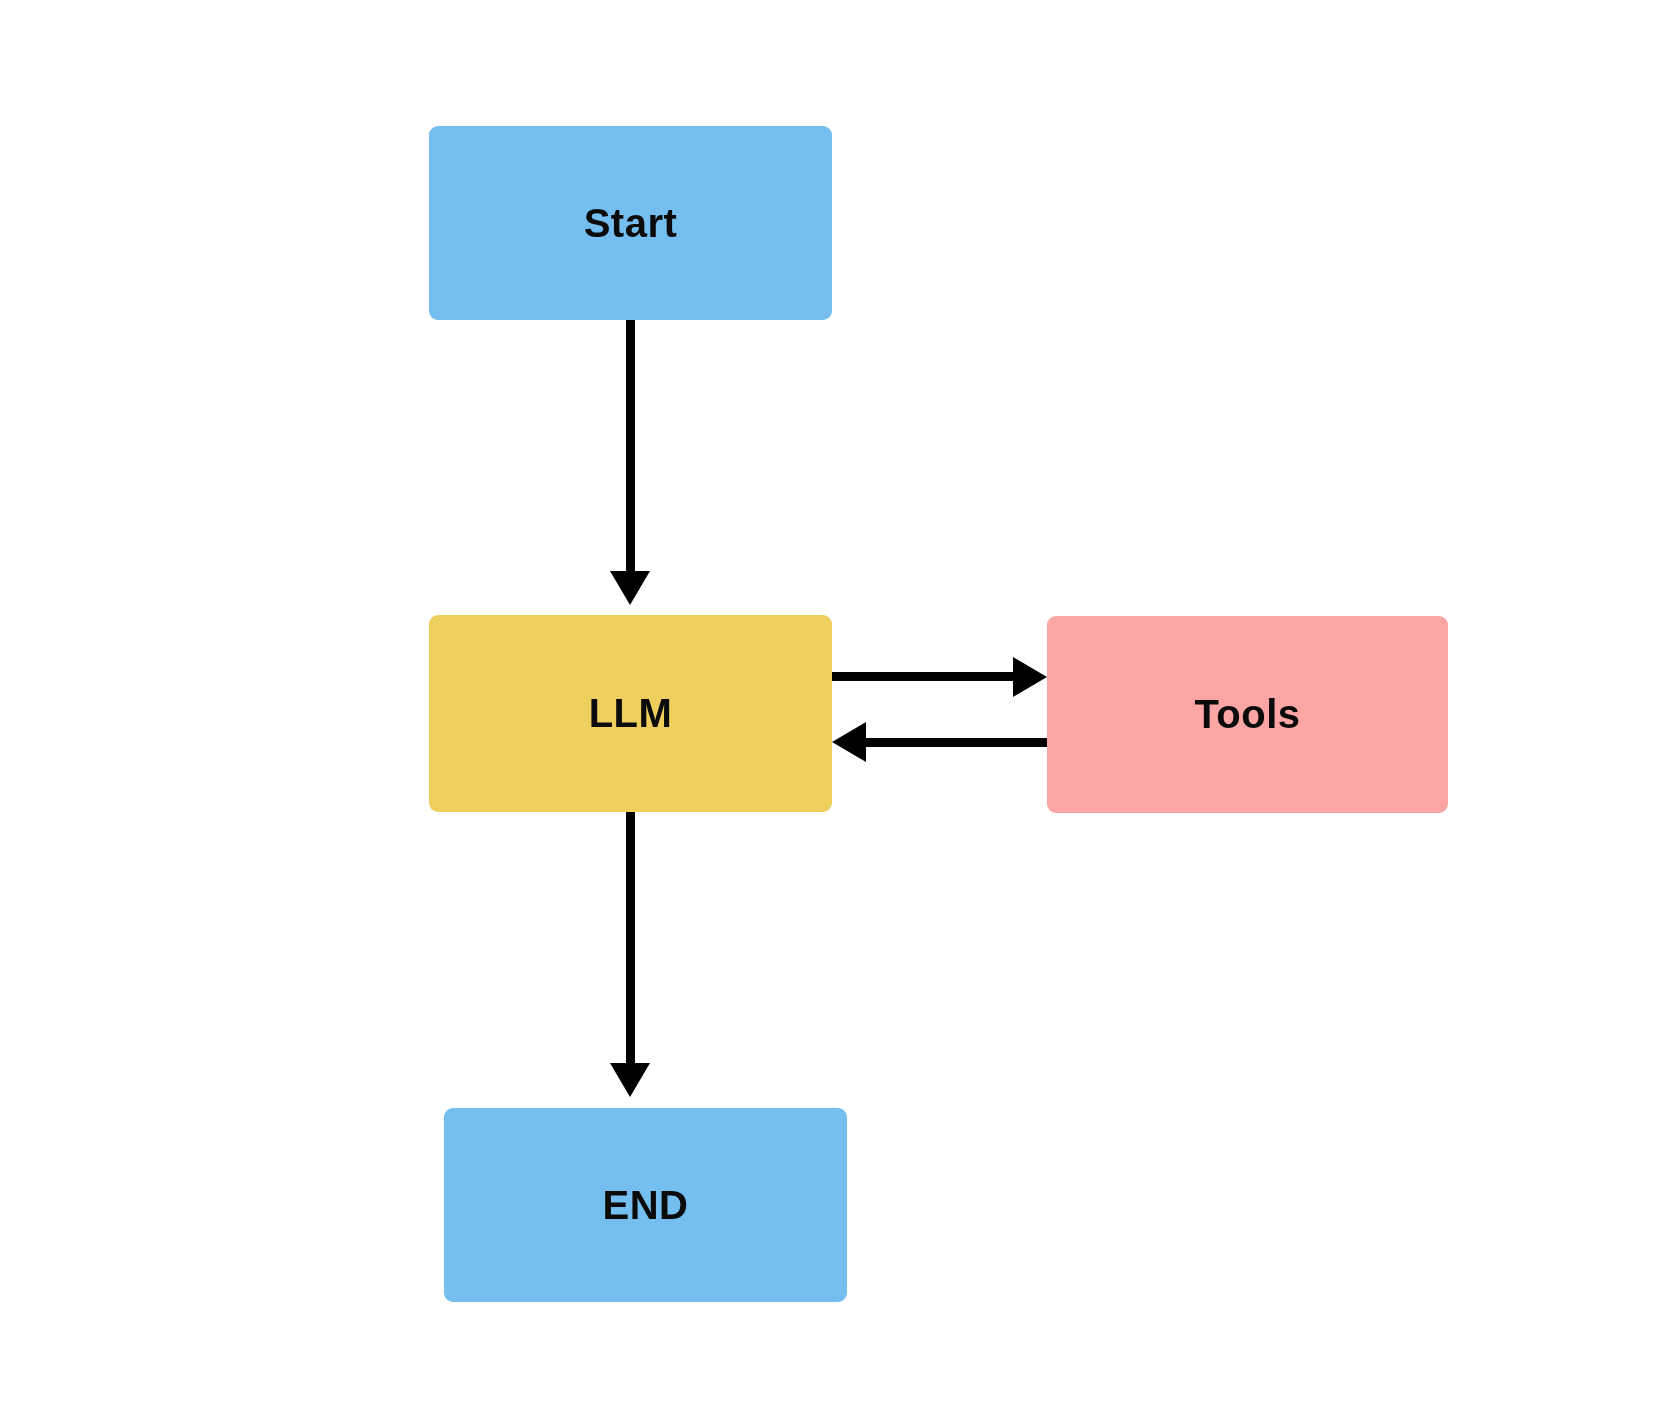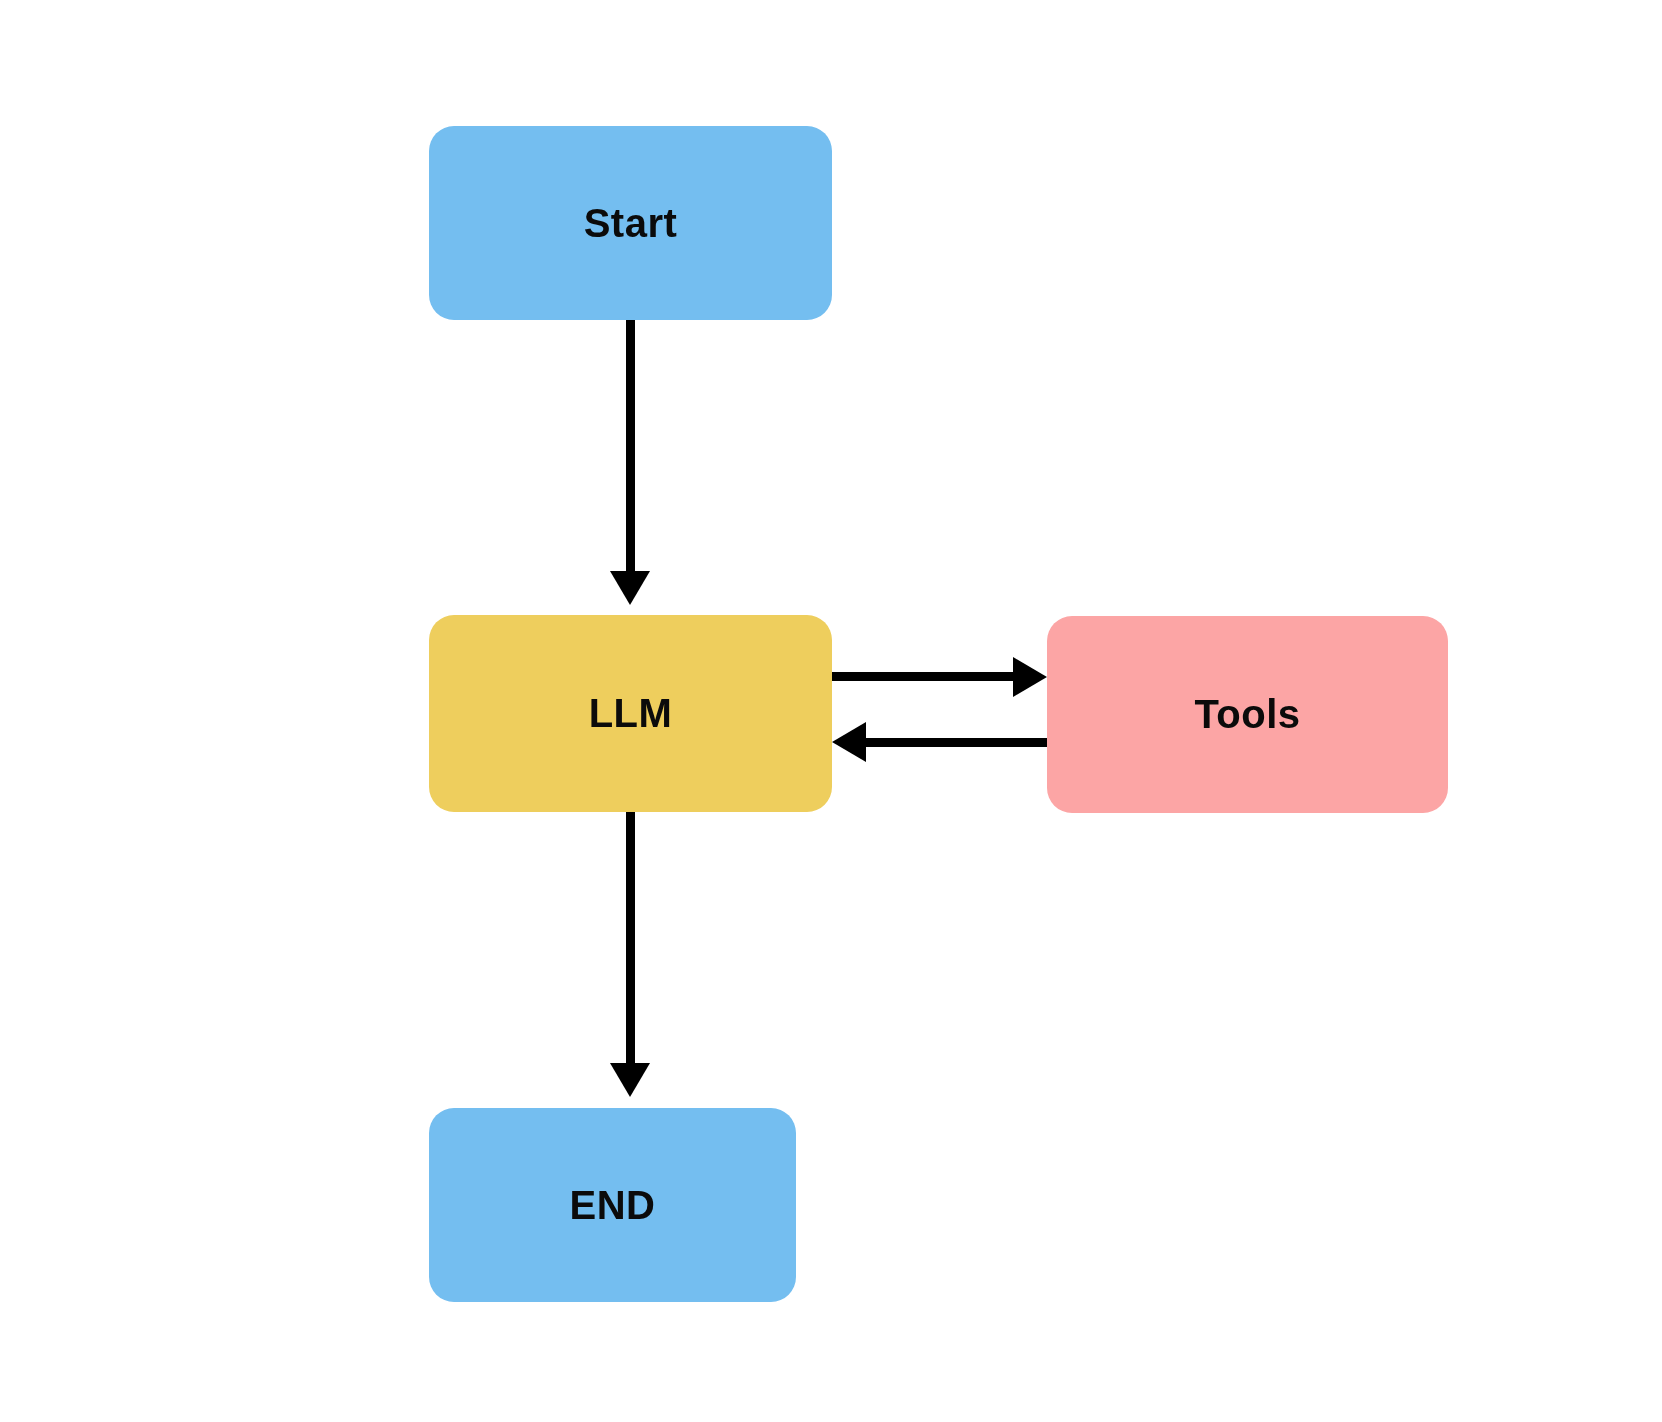--- a/index.html
+++ b/index.html
@@ -10,35 +10,35 @@
   .canvas {
     position: relative;
     width: 1662px;
     height: 1422px;
     background: #ffffff;
     overflow: hidden;
     font-family: "Liberation Sans", sans-serif;
   }
   .node {
     position: absolute;
-    border-radius: 25px;
+    border-radius: 9px;
     display: flex;
     align-items: center;
     justify-content: center;
   }
   .node .label {
     font-size: 40px;
     font-weight: 700;
     color: #0b0b0b;
     letter-spacing: 0.5px;
   }
   .node-start { left: 429px; top: 126px;  width: 403px; height: 194px; }
   .node-llm   { left: 429px; top: 615px;  width: 403px; height: 197px; }
   .node-tools { left: 1047px; top: 616px; width: 401px; height: 197px; }
-  .node-end   { left: 429px; top: 1108px; width: 367px; height: 194px; }
+  .node-end   { left: 444px; top: 1108px; width: 403px; height: 194px; }
 
   .edge-line {
     position: absolute;
     background: #000000;
   }
   .edge-head {
     position: absolute;
     width: 0;
     height: 0;
   }

